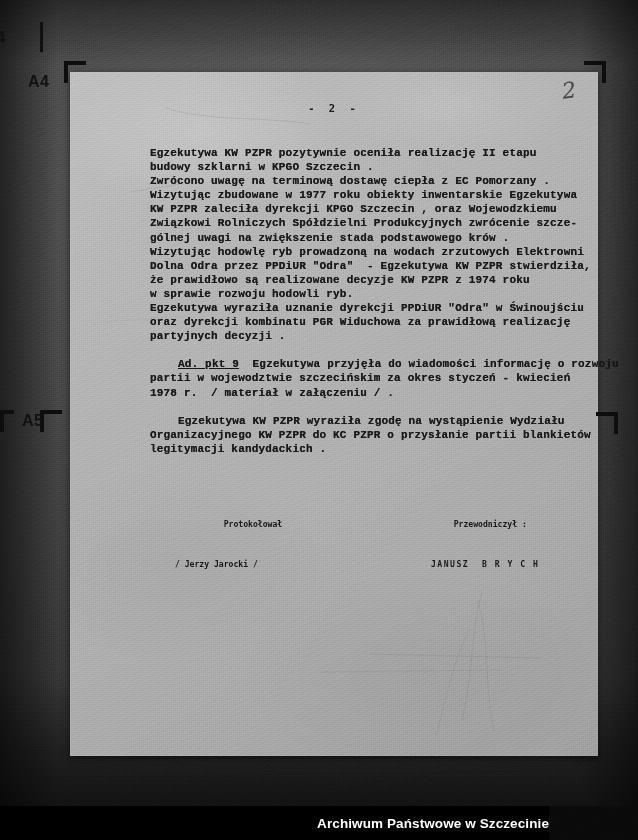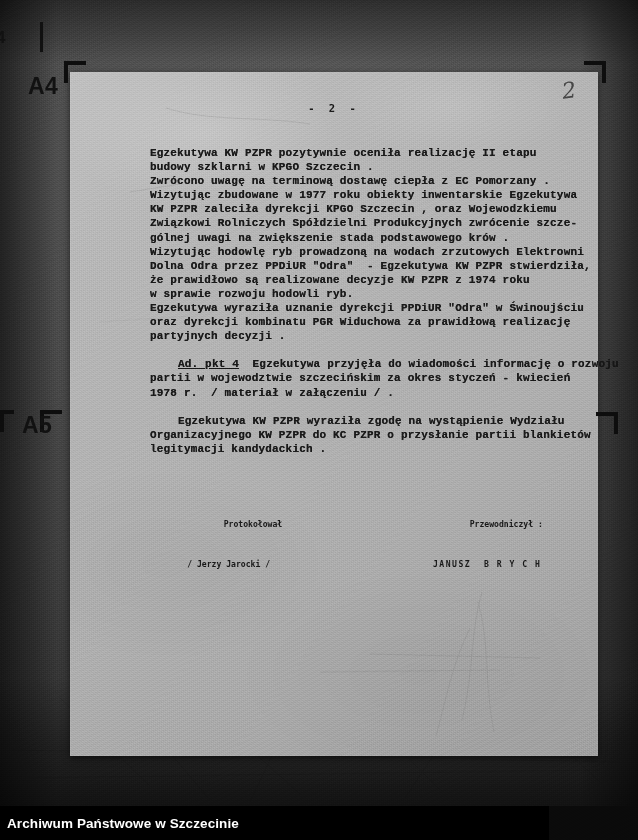--- a/index.html
+++ b/index.html
@@ -142,23 +142,23 @@
     left: 80px;
     top: 422px;
     width: 430px;
     font-family: "DejaVu Sans Mono", "Liberation Mono", monospace;
     font-size: 8.1px;
     font-weight: 700;
     color: #161616;
     line-height: 20px;
     white-space: pre;
   }
-  .sig-left  { position: absolute; left: 25px;  top: 0; text-align: center; }
-  .sig-right { position: absolute; left: 271px; top: 0; }
-  .sig-right .sig-name { letter-spacing: 1.5px; margin-left: 12px; display: block; }
+  .sig-left  { position: absolute; left: 25px;  top: 0; }
+  .sig-right { position: absolute; left: 255px; top: 0; }
+  .sig-right .sig-name { letter-spacing: 1.5px; margin-left: 26px; display: block; }
   .sig-right .sig-role { display: block; margin-left: 12px; }
   .sig-left .sig-name  { display: block; }
 
   
   .folio {
     position: absolute;
     top: 6px;
     right: 22px;
     font-family: "DejaVu Serif", serif;
     font-style: italic;
@@ -201,21 +201,21 @@
 
   .br-a5edge { left: 0; top: 410px; width: 14px; }
   .br-a5edge .h { left: 0; top: 0; width: 14px; }
   .br-a5edge .v { left: 0; top: 0; }
 
   
   .fmt-label {
     position: absolute;
     font-family: "Liberation Sans", sans-serif;
     font-weight: 700;
-    font-size: 23px;
+    font-size: 16px;
     color: #111;
     letter-spacing: .5px;
     pointer-events: none;
   }
   .fmt-a4 { left: 28px; top: 73px; }
   .fmt-a5 { left: 22px; top: 412px; text-align: center; }
   .fmt-cut {
     position: absolute;
     left: -4px;
     top: 28px;
@@ -237,20 +237,21 @@
   
   .watermark-bar {
     position: absolute;
     left: 0;
     bottom: 0;
     width: 549px;
     height: 34px;
     background: #000;
     display: flex;
     align-items: center;
+    justify-content: flex-end;
   }
   .watermark-text {
     color: #fff;
     font-family: "Liberation Sans", sans-serif;
     font-size: 13.5px;
     font-weight: 700;
     padding-left: 7px;
     letter-spacing: .1px;
   }
 
@@ -319,21 +320,21 @@
 Wizytując zbudowane w 1977 roku obiekty inwentarskie Egzekutywa
 KW PZPR zaleciła dyrekcji KPGO Szczecin , oraz Wojewodzkiemu
 Związkowi Rolniczych Spółdzielni Produkcyjnych zwrócenie szcze-
 gólnej uwagi na zwiększenie stada podstawowego krów .
 Wizytując hodowlę ryb prowadzoną na wodach zrzutowych Elektrowni
 Dolna Odra przez PPDiUR "Odra"  - Egzekutywa KW PZPR stwierdziła,
 że prawidłowo są realizowane decyzje KW PZPR z 1974 roku
 w sprawie rozwoju hodowli ryb.
 Egzekutywa wyraziła uznanie dyrekcji PPDiUR "Odra" w Świnoujściu
 oraz dyrekcji kombinatu PGR Widuchowa za prawidłową realizację
-partyjnych decyzji .</span><span class="para-gap"></span><span class="indent"></span><span class="u">Ad. pkt 4</span><span>  Egzekutywa przyjęła do wiadomości informację o rozwoju
+partyjnych decyzji .</span><span class="para-gap"></span><span class="indent"></span><span class="u">Ad. pkt 9</span><span>  Egzekutywa przyjęła do wiadomości informację o rozwoju
 partii w wojewodztwie szczecińskim za okres styczeń - kwiecień
 1978 r.  / materiał w załączeniu / .</span><span class="para-gap"></span><span class="indent"></span><span>Egzekutywa KW PZPR wyraziła zgodę na wystąpienie Wydziału
 Organizacyjnego KW PZPR do KC PZPR o przysłanie partii blankietów
 legitymacji kandydackich .</span></div>
 
       <div class="signatures">
         <div class="sig-left">
           <span class="sig-role">Protokołował</span>
           <span class="sig-name" style="margin-top:0">/ Jerzy Jarocki /</span>
         </div>

